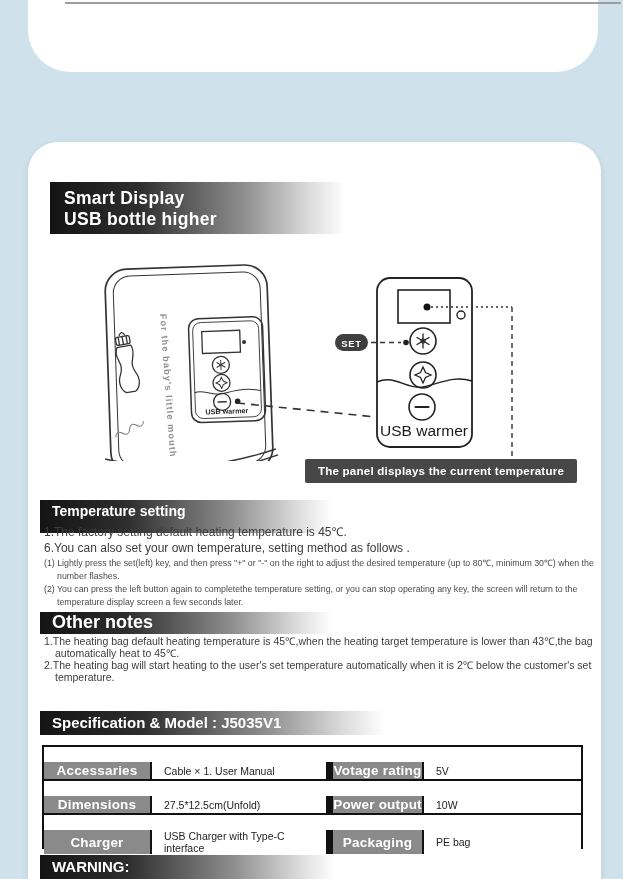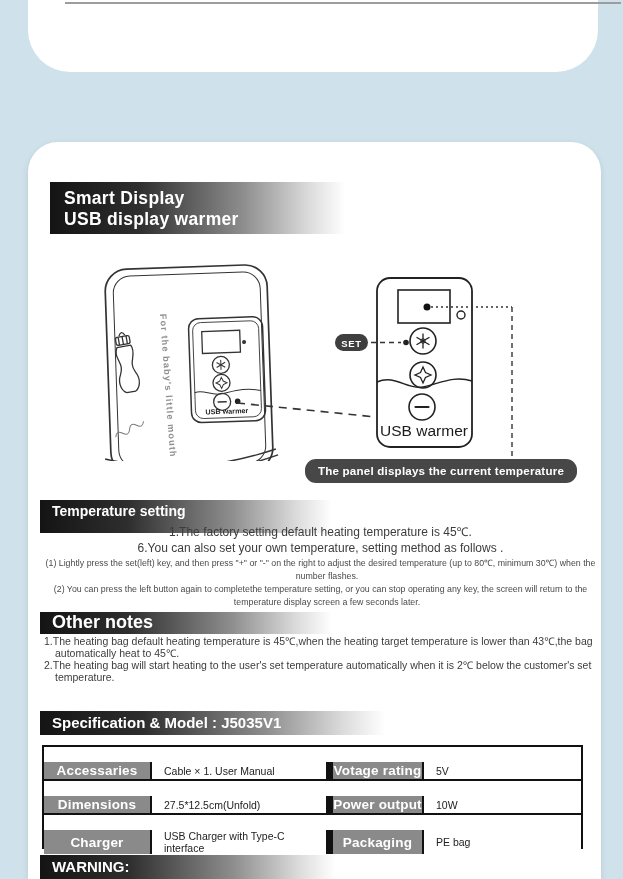--- a/index.html
+++ b/index.html
@@ -31,25 +31,25 @@
     line-height:22px;padding-left:12px;box-sizing:border-box;}
   .bar-notes{left:40px;top:612px;width:292px;height:22px;font-size:18px;
     line-height:21px;padding-left:12px;box-sizing:border-box;}
   .bar-spec{left:40px;top:711px;width:345px;height:24px;font-size:15px;
     line-height:23px;padding-left:12px;box-sizing:border-box;}
   .bar-warn{left:40px;top:855px;width:295px;height:24px;font-size:15px;
     line-height:23px;padding-left:12px;box-sizing:border-box;}
 
   
   .callout{left:305px;top:459px;width:272px;height:24px;background:#474747;
-    border-radius:11px;color:#fff;font-weight:bold;font-size:11.6px;
+    border-radius:2px;color:#fff;font-weight:bold;font-size:11.6px;
     line-height:24px;text-align:center;letter-spacing:.2px;}
 
   
-  .temp-list{left:44px;top:525px;width:553px;color:#3c3c3c;text-align:center;}
+  .temp-list{left:44px;top:525px;width:553px;color:#3c3c3c;}
   .temp-list .main{font-size:12px;line-height:15px;margin:0 0 1px 0;}
   .temp-list .sub{font-size:8.8px;line-height:12.6px;margin:1px 0 1px 0;
     padding-left:13px;text-indent:-13px;color:#4a4a4a;}
   .notes-list{left:44px;top:636px;width:555px;color:#3c3c3c;}
   .notes-list .item{font-size:10.5px;line-height:11.6px;margin:0 0 1px 0;
     padding-left:11px;text-indent:-11px;}
 
   
   .spec-table{left:42px;top:745px;width:541px;border:2px solid #111;
     box-sizing:border-box;}
@@ -69,21 +69,21 @@
 <body>
 
 <div class="abs prev-card">
   <div class="abs prev-card-line"></div>
 </div>
 
 <div class="abs main-card"></div>
 
 <div class="abs gbar hdr-main">
   <div>Smart Display</div>
-  <div>USB display warmer</div>
+  <div>USB bottle higher</div>
 </div>
 
 <svg class="abs" style="left:90px;top:255px;" width="512" height="206" viewBox="0 0 512 206">
 
   <g transform="rotate(-2 99 114)" fill="none" stroke="#333">
     <rect x="18" y="12" width="162" height="205" rx="22" stroke-width="1.7"></rect>
     <rect x="26" y="19" width="147" height="191" rx="17" stroke-width="1"></rect>
     <path d="M12,201 Q96,223 183,197" stroke-width="1.4"></path>
     <path d="M10,208 Q96,231 185,203" stroke-width="1.4"></path>
 

